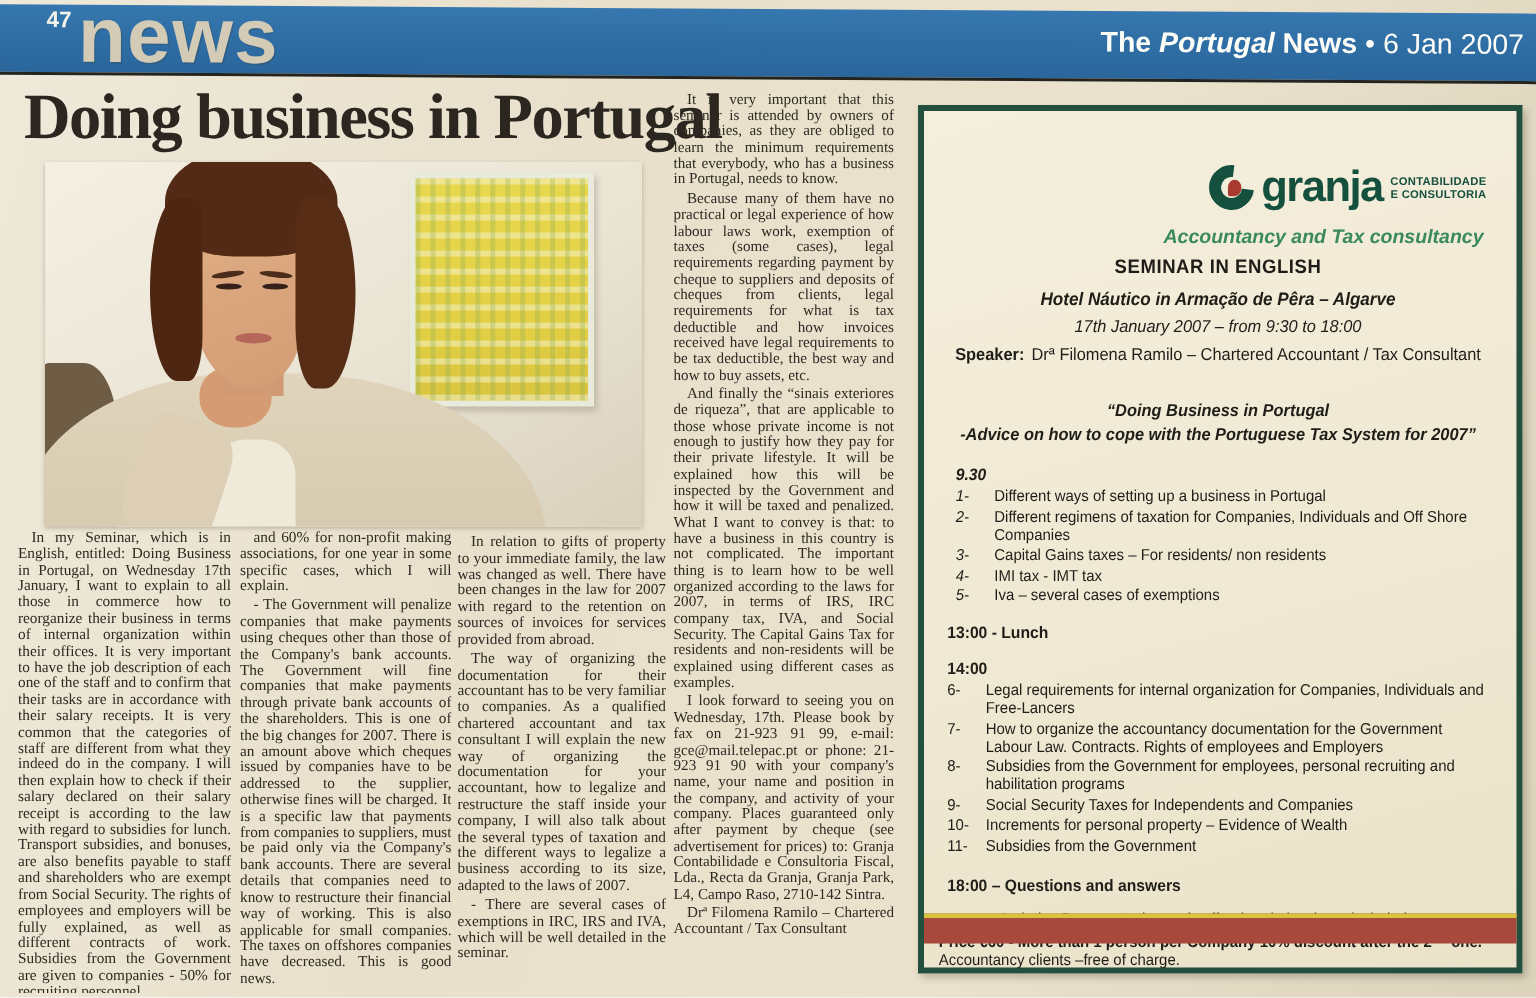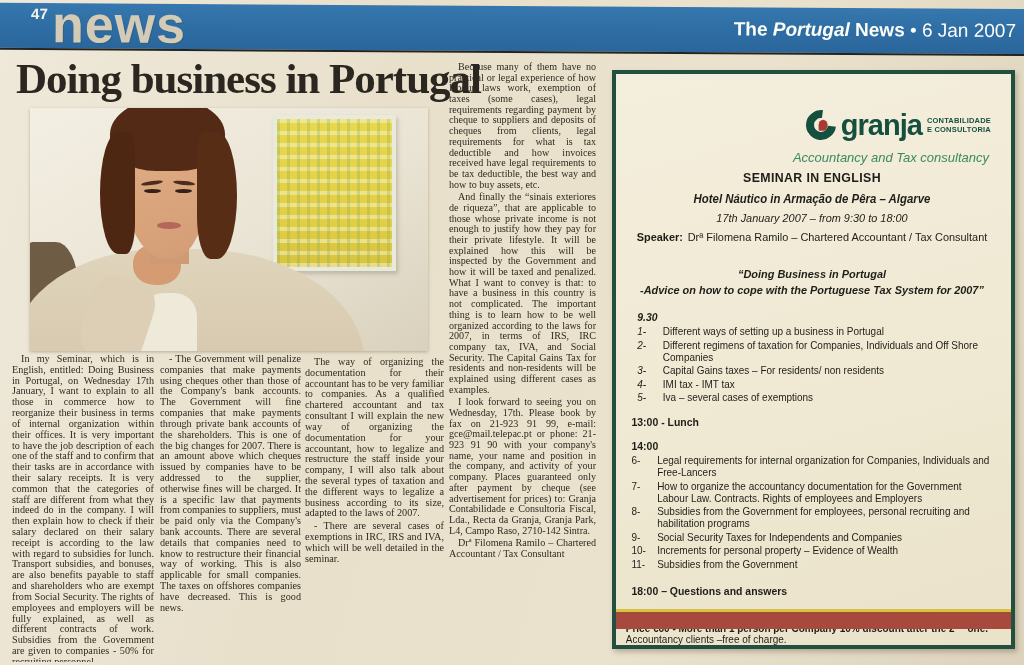--- a/index.html
+++ b/index.html
@@ -76,21 +76,21 @@
     position:absolute;left:612px;top:70px;width:403px;height:579px;box-sizing:border-box;
     background:linear-gradient(165deg,#f4eedd 0%,#efe8d2 60%,#eae2c9 100%);
     border:4px solid #224f3e;
     box-shadow:2px 3px 5px rgba(70,60,40,.3);
   }
   .ad-logo{position:absolute;top:36px;right:20px;display:flex;align-items:center;gap:5px;}
   .logo-g{position:relative;width:30px;height:30px;box-sizing:border-box;border:8px solid #15503e;border-right-color:transparent;border-radius:50%;transform:rotate(-38deg);}
   .logo-g::after{content:"";position:absolute;left:4px;top:3px;width:9px;height:11px;background:#a93a30;border-radius:60% 60% 60% 15%;transform:rotate(38deg);}
   .logo-brand{font-size:29px;font-weight:bold;color:#15503e;letter-spacing:-1px;line-height:0.85;}
   .logo-sub{display:flex;flex-direction:column;font-size:7.5px;font-weight:bold;color:#15503e;line-height:1.2;letter-spacing:0.2px;text-align:center;}
-  .ad-tagline{position:absolute;top:76px;right:22px;font-size:13px;font-weight:normal;font-style:italic;color:#3a8a5e;}
+  .ad-tagline{position:absolute;top:76px;right:22px;font-size:13px;font-weight:bold;font-style:italic;color:#3a8a5e;}
   .ad-inner{position:absolute;left:6px;top:96px;width:400px;transform:scaleX(0.95);transform-origin:left top;color:#1f1d18;}
   .s-title{text-align:center;font-weight:bold;font-size:13px;letter-spacing:.4px;margin-bottom:7px;}
   .s-venue{text-align:center;font-weight:bold;font-style:italic;font-size:12px;margin-bottom:6px;}
   .s-date{text-align:center;font-style:italic;font-size:11.5px;margin-bottom:7px;}
   .s-speaker{text-align:center;font-size:11.5px;margin-bottom:24px;}
   .s-speaker .lbl{font-weight:bold;margin-right:5px;}
   .s-quote{text-align:center;font-weight:bold;font-style:italic;font-size:11.5px;line-height:1.35;margin-bottom:13px;}
   .t-930{font-weight:bold;font-style:italic;font-size:11px;margin:0 0 2px 16px;}
   .aglist{margin-left:16px;font-size:10.5px;}
   .aglist.pm{margin-left:10px;}
@@ -136,27 +136,30 @@
   <div class="lips"></div>
   <div class="hair-top"></div>
   <div class="hair-side-l"></div>
   <div class="hair-side-r"></div>
 </div>
 
 <div class="col" id="col1">
   <p>In my Seminar, which is in English, entitled: Doing Business in Portugal, on Wednesday 17th January, I want to explain to all those in commerce how to reorganize their business in terms of internal organization within their offices. It is very important to have the job description of each one of the staff and to confirm that their tasks are in accordance with their salary receipts. It is very common that the categories of staff are different from what they indeed do in the company. I will then explain how to check if their salary declared on their salary receipt is according to the law with regard to subsidies for lunch. Transport subsidies, and bonuses, are also benefits payable to staff and shareholders who are exempt from Social Security. The rights of employees and employers will be fully explained, as well as different contracts of work. Subsidies from the Government are given to companies - 50% for recruiting personnel</p>
 </div>
 <div class="col" id="col2">
+  <p>and 60% for non-profit making associations, for one year in some specific cases, which I will explain.</p>
   <p>- The Government will penalize companies that make payments using cheques other than those of the Company's bank accounts. The Government will fine companies that make payments through private bank accounts of the shareholders. This is one of the big changes for 2007. There is an amount above which cheques issued by companies have to be addressed to the supplier, otherwise fines will be charged. It is a specific law that payments from companies to suppliers, must be paid only via the Company's bank accounts. There are several details that companies need to know to restructure their financial way of working. This is also applicable for small companies. The taxes on offshores companies have decreased. This is good news.</p>
 </div>
 <div class="col" id="col3">
+  <p>In relation to gifts of property to your immediate family, the law was changed as well. There have been changes in the law for 2007 with regard to the retention on sources of invoices for services provided from abroad.</p>
   <p>The way of organizing the documentation for their accountant has to be very familiar to companies. As a qualified chartered accountant and tax consultant I will explain the new way of organizing the documentation for your accountant, how to legalize and restructure the staff inside your company, I will also talk about the several types of taxation and the different ways to legalize a business according to its size, adapted to the laws of 2007.</p>
   <p>- There are several cases of exemptions in IRC, IRS and IVA, which will be well detailed in the seminar.</p>
 </div>
 <div class="col" id="col4">
+  <p>It is very important that this seminar is attended by owners of companies, as they are obliged to learn the minimum requirements that everybody, who has a business in Portugal, needs to know.</p>
   <p>Because many of them have no practical or legal experience of how labour laws work, exemption of taxes (some cases), legal requirements regarding payment by cheque to suppliers and deposits of cheques from clients, legal requirements for what is tax deductible and how invoices received have legal requirements to be tax deductible, the best way and how to buy assets, etc.</p>
   <p>And finally the “sinais exteriores de riqueza”, that are applicable to those whose private income is not enough to justify how they pay for their private lifestyle. It will be explained how this will be inspected by the Government and how it will be taxed and penalized. What I want to convey is that: to have a business in this country is not complicated. The important thing is to learn how to be well organized according to the laws for 2007, in terms of IRS, IRC company tax, IVA, and Social Security. The Capital Gains Tax for residents and non-residents will be explained using different cases as examples.</p>
   <p>I look forward to seeing you on Wednesday, 17th. Please book by fax on 21-923 91 99, e-mail: gce@mail.telepac.pt or phone: 21-923 91 90 with your company's name, your name and position in the company, and activity of your company. Places guaranteed only after payment by cheque (see advertisement for prices) to: Granja Contabilidade e Consultoria Fiscal, Lda., Recta da Granja, Granja Park, L4, Campo Raso, 2710-142 Sintra.</p>
   <p>Drª Filomena Ramilo – Chartered Accountant / Tax Consultant</p>
 </div>
 
 <div class="ad">
   <div class="ad-logo">
     <div class="logo-g"></div>
     <div class="logo-brand">granja</div>

